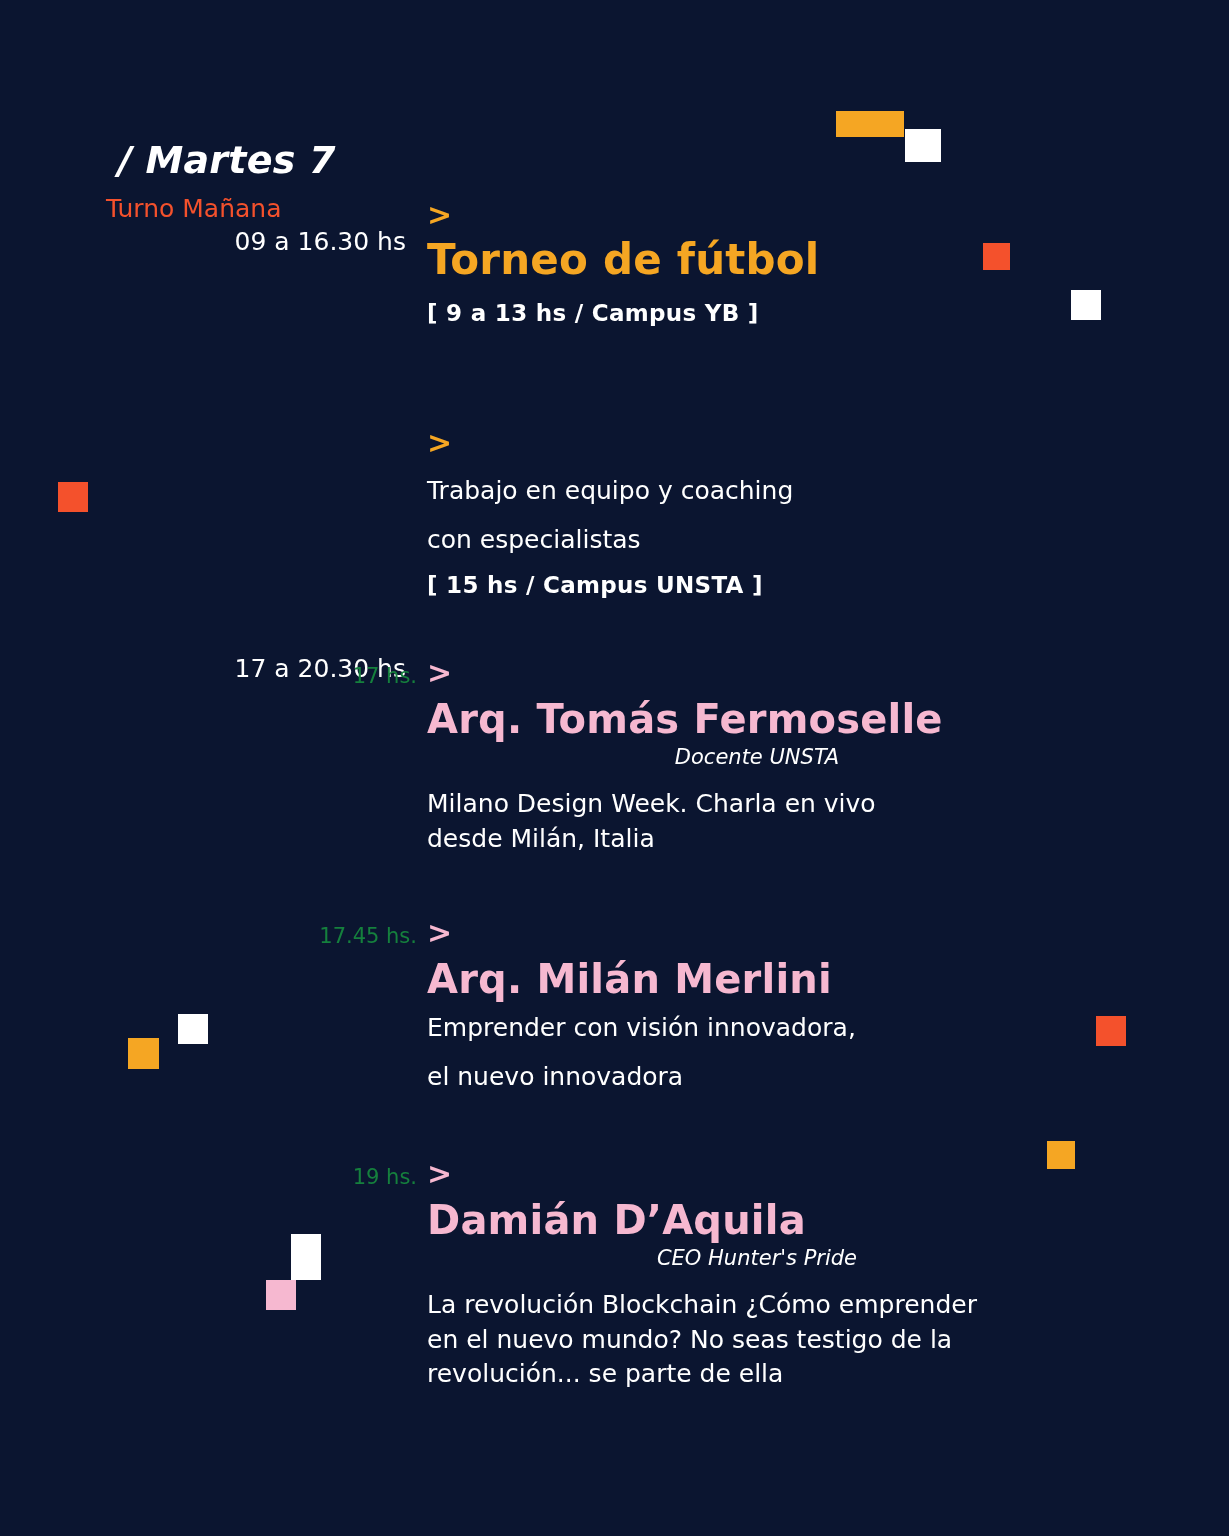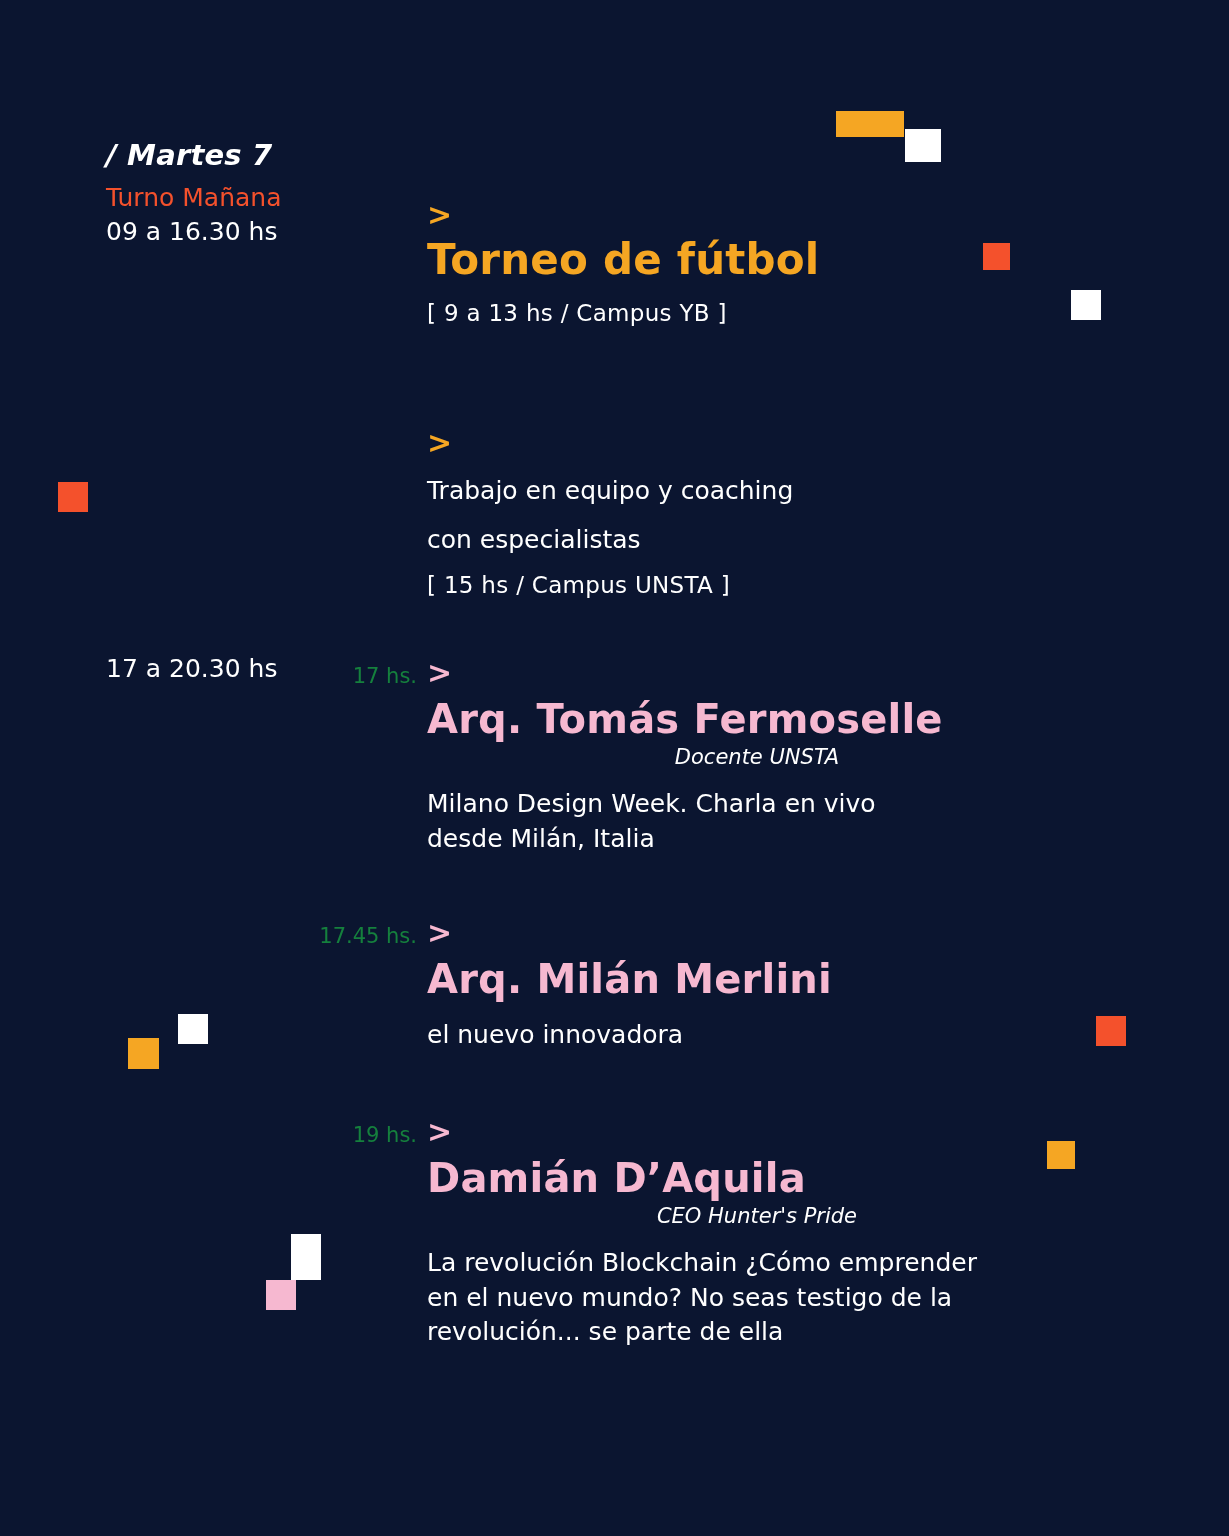--- a/index.html
+++ b/index.html
@@ -25,37 +25,38 @@
   
   .left-col {
     position: absolute;
     left: 106px;
     top: 138px;
     width: 300px;
   }
   .day-title {
     font-style: italic;
     font-weight: bold;
-    font-size: 29px;
+    font-size: 38px;
     line-height: 1.2;
     color: #ffffff;
     letter-spacing: 0.2px;
-    margin: 0 0 8px 0;
+    margin: 0 0 8px 12px;
   }
   .shift-label {
     font-size: 25px;
     line-height: 1.35;
     color: #f4512c;
     margin: 0;
   }
   .shift-hours {
     font-size: 25px;
     line-height: 1.35;
     color: #ffffff;
     margin: 0;
+    text-align: right;
   }
   .left-tarde {
     position: absolute;
     left: 106px;
     top: 652px;
     width: 300px;
   }
 
   
   .program {
@@ -124,21 +125,21 @@
     text-align: center;
   }
   .desc {
     font-size: 25px;
     line-height: 1.38;
     color: #ffffff;
     margin: 18px 0 0 0;
   }
   .venue {
     font-size: 23px;
-    font-weight: normal;
+    font-weight: bold;
     color: #ffffff;
     margin: 16px 0 0 0;
     letter-spacing: 0.3px;
   }
 </style>
 </head>
 <body>
 
 <div id="decor-layer">
     <span class="sq" style="left: 836px; top: 111px; width: 68px; height: 26px; background: rgb(245, 166, 35);"></span>
@@ -193,20 +194,21 @@
     <div class="desc">Milano Design Week. Charla en vivo</div>
     <div class="desc" style="margin-top:0;">desde Milán, Italia</div>
   </div>
 
   <div class="item" style="margin-bottom:66px;">
     <div class="chev-row">
       <span class="time-tag">17.45 hs.</span>
       <span class="chevron pink">&gt;</span>
     </div>
     <div class="title-pink">Arq. Milán Merlini</div>
+    <div class="subtitle" style="margin-top:10px;">Emprender con visión innovadora,</div>
     <div class="subtitle">el nuevo innovadora</div>
   </div>
 
   <div class="item">
     <div class="chev-row">
       <span class="time-tag">19 hs.</span>
       <span class="chevron pink">&gt;</span>
     </div>
     <div class="title-pink">Damián D’Aquila</div>
     <div class="role">CEO Hunter's Pride</div>

